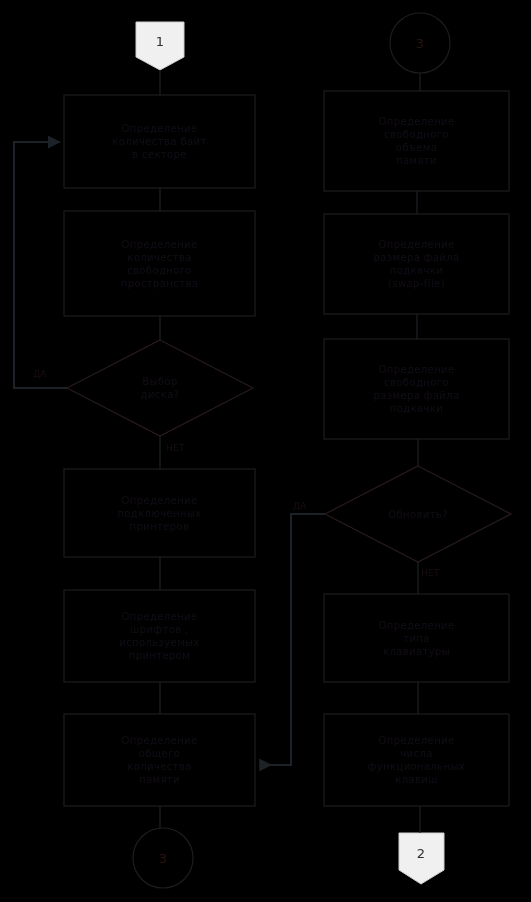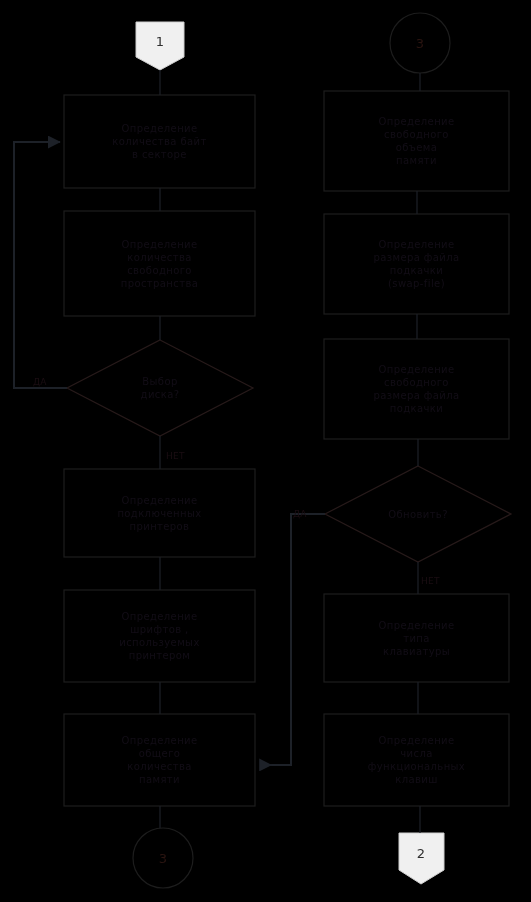--- a/index.html
+++ b/index.html
@@ -41,21 +41,20 @@
     white-space: pre-line;
     pointer-events: none;
   }
   .conn-label {
     position: absolute;
     color: #1a0d12;
     font-size: 9px;
     letter-spacing: 0.3px;
     font-family: "DejaVu Sans", "Liberation Sans", sans-serif;
     pointer-events: none;
-    margin-top: 8px;
   }
   .connector-num {
     position: absolute;
     display: flex;
     align-items: center;
     justify-content: center;
     font-size: 13px;
     font-family: "DejaVu Sans", "Liberation Sans", sans-serif;
     pointer-events: none;
   }

